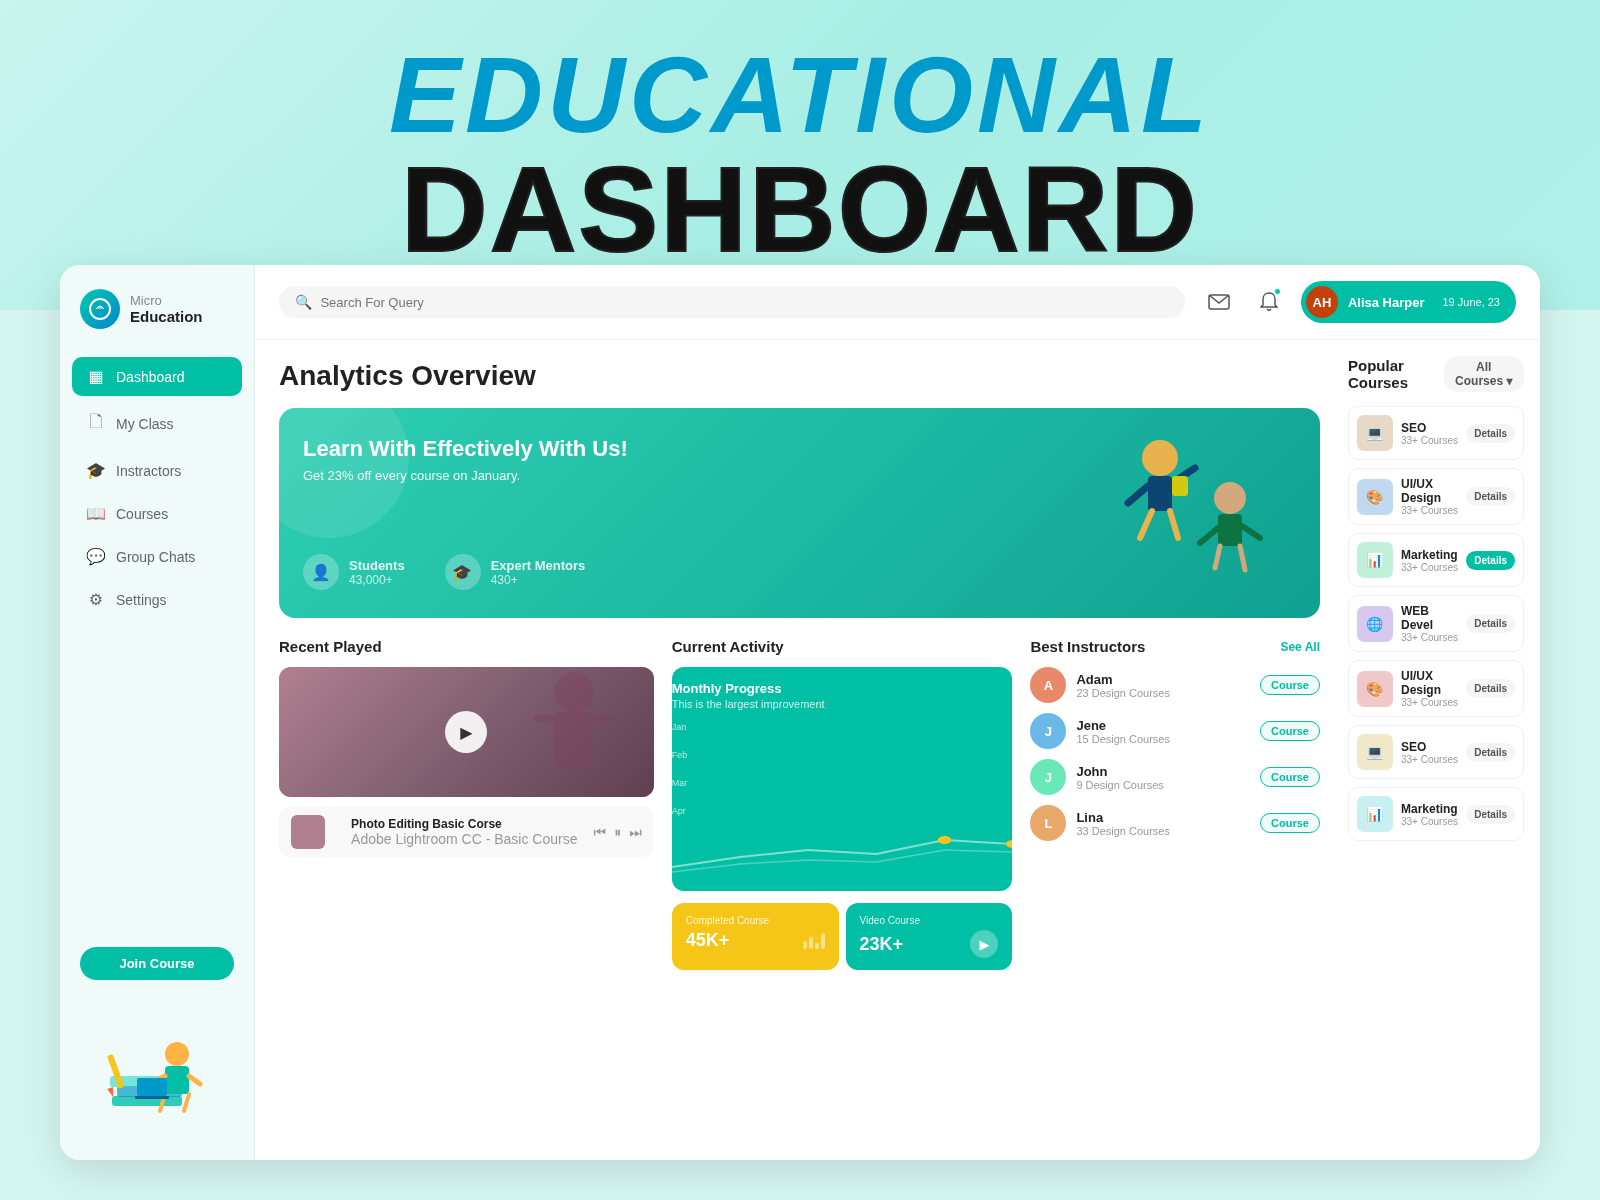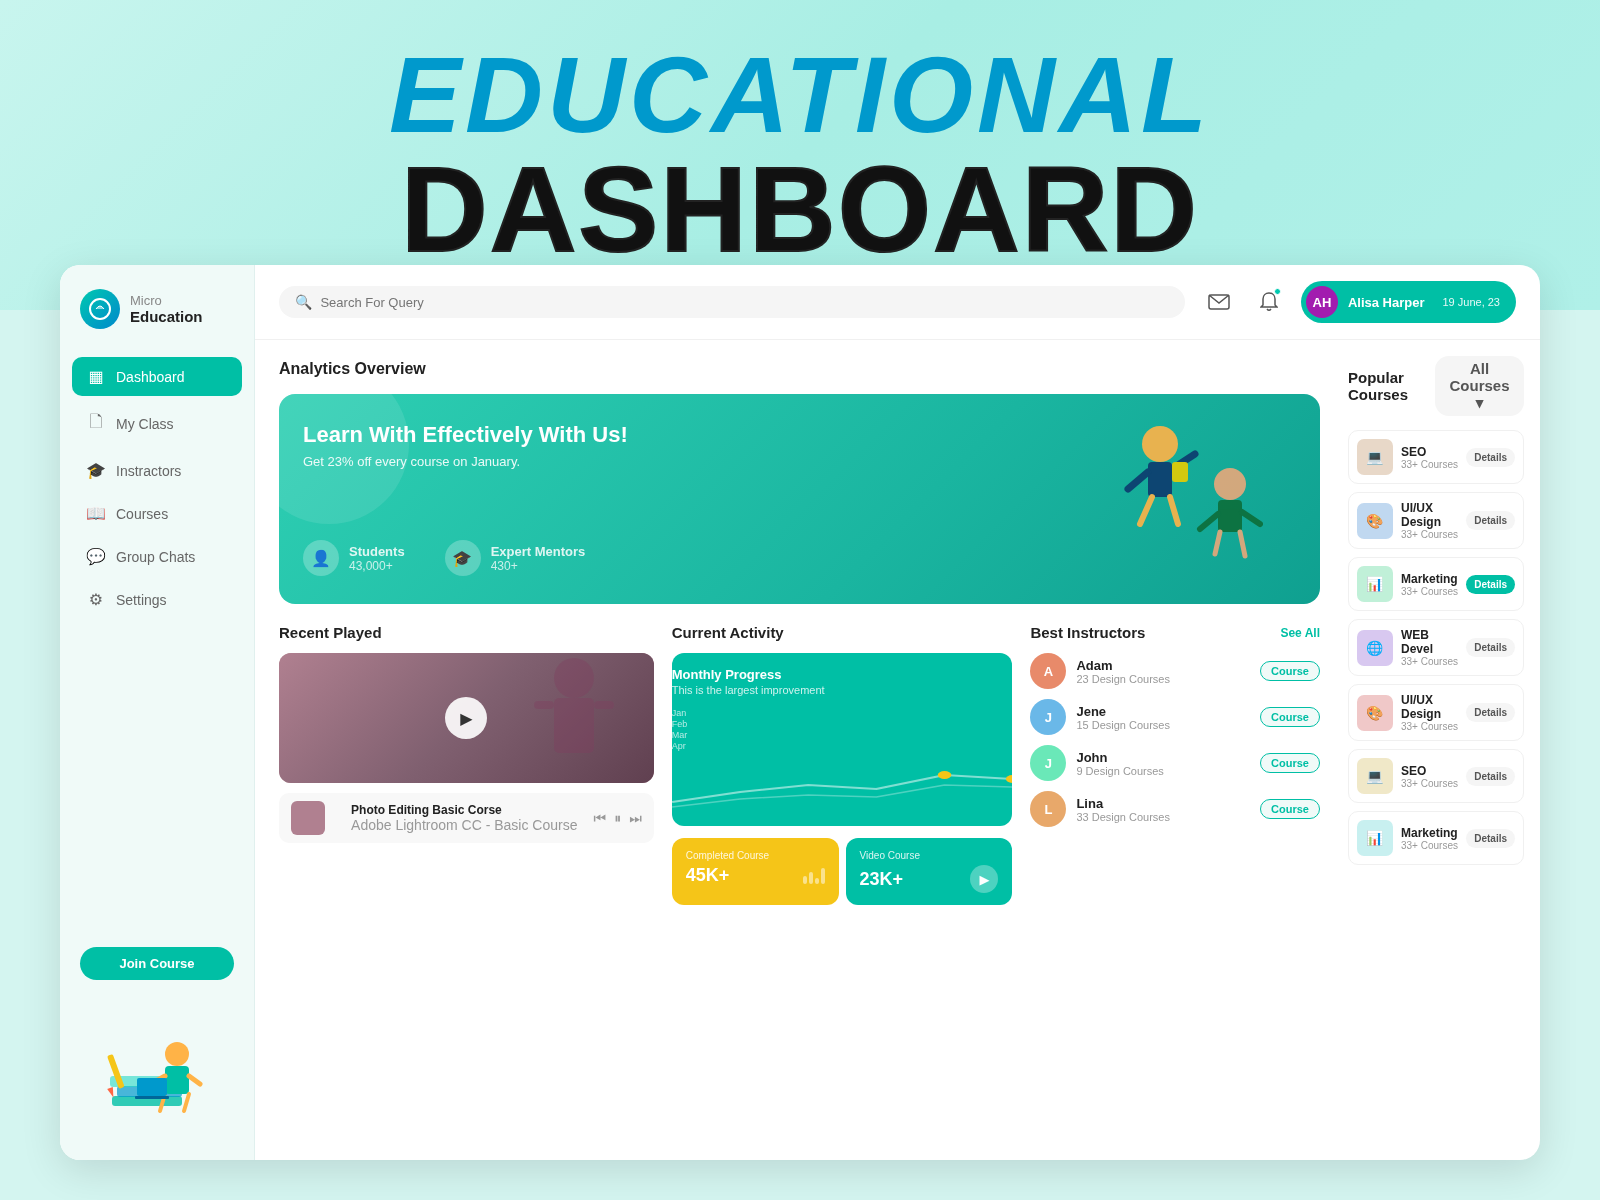--- a/index.html
+++ b/index.html
@@ -210,21 +210,21 @@
       gap: 10px;
       background: #00bfa5;
       border-radius: 24px;
       padding: 5px 16px 5px 5px;
       cursor: pointer;
     }
     .user-avatar {
       width: 32px;
       height: 32px;
       border-radius: 50%;
-      background: #a21caf;
+      background: #c2410c;
       overflow: hidden;
       display: flex;
       align-items: center;
       justify-content: center;
       font-size: 13px;
       color: white;
       font-weight: bold;
     }
     .user-name { color: white; font-size: 13px; font-weight: 600; }
     .user-date { color: white; font-size: 11px; opacity: 0.9; margin-left: 8px; }
@@ -237,21 +237,21 @@
     }
 
     
     .center-content {
       flex: 1;
       padding: 20px 20px 16px 24px;
       overflow-y: auto;
     }
 
     .section-title {
-      font-size: 16px;
+      font-size: 28px;
       font-weight: 800;
       color: #222;
       margin-bottom: 16px;
     }
 
     
     .hero-banner {
       background: linear-gradient(135deg, #2ecfb3 0%, #1ab5a0 60%, #0fa090 100%);
       border-radius: 16px;
       padding: 28px 24px;
@@ -387,21 +387,21 @@
       border-radius: 12px;
       padding: 14px 0;
       margin-bottom: 12px;
     }
     .activity-card-title { color: white; font-size: 13px; font-weight: 700; margin-bottom: 2px; }
     .activity-card-sub { color: rgba(255,255,255,0.8); font-size: 11px; margin-bottom: 12px; }
     .chart-area {
       height: 55px;
       position: relative;
     }
-    .chart-labels { display: flex; flex-direction: column; gap: 1px; margin-bottom: 6px; }
+    .chart-labels { display: flex; flex-direction: column; gap: 18px; margin-bottom: 6px; }
     .chart-label { font-size: 9px; color: rgba(255,255,255,0.7); }
     .stats-row { display: flex; gap: 7px; }
     .stat-card {
       flex: 1;
       border-radius: 12px;
       padding: 12px 14px;
       color: white;
     }
     .stat-card.yellow { background: #f5c518; }
     .stat-card.teal { background: #00bfa5; }
@@ -466,21 +466,21 @@
       align-items: center;
       justify-content: space-between;
       margin-bottom: 14px;
     }
     .popular-title { font-size: 15px; font-weight: 800; color: #222; }
     .all-courses-btn {
       background: #f5f5f5;
       border: none;
       border-radius: 14px;
       padding: 4px 10px;
-      font-size: 15px;
+      font-size: 12px;
       cursor: pointer;
       color: #555;
       font-weight: 600;
     }
     .course-card {
       display: flex;
       align-items: center;
       gap: 8px;
       padding: 8px;
       border-radius: 10px;

